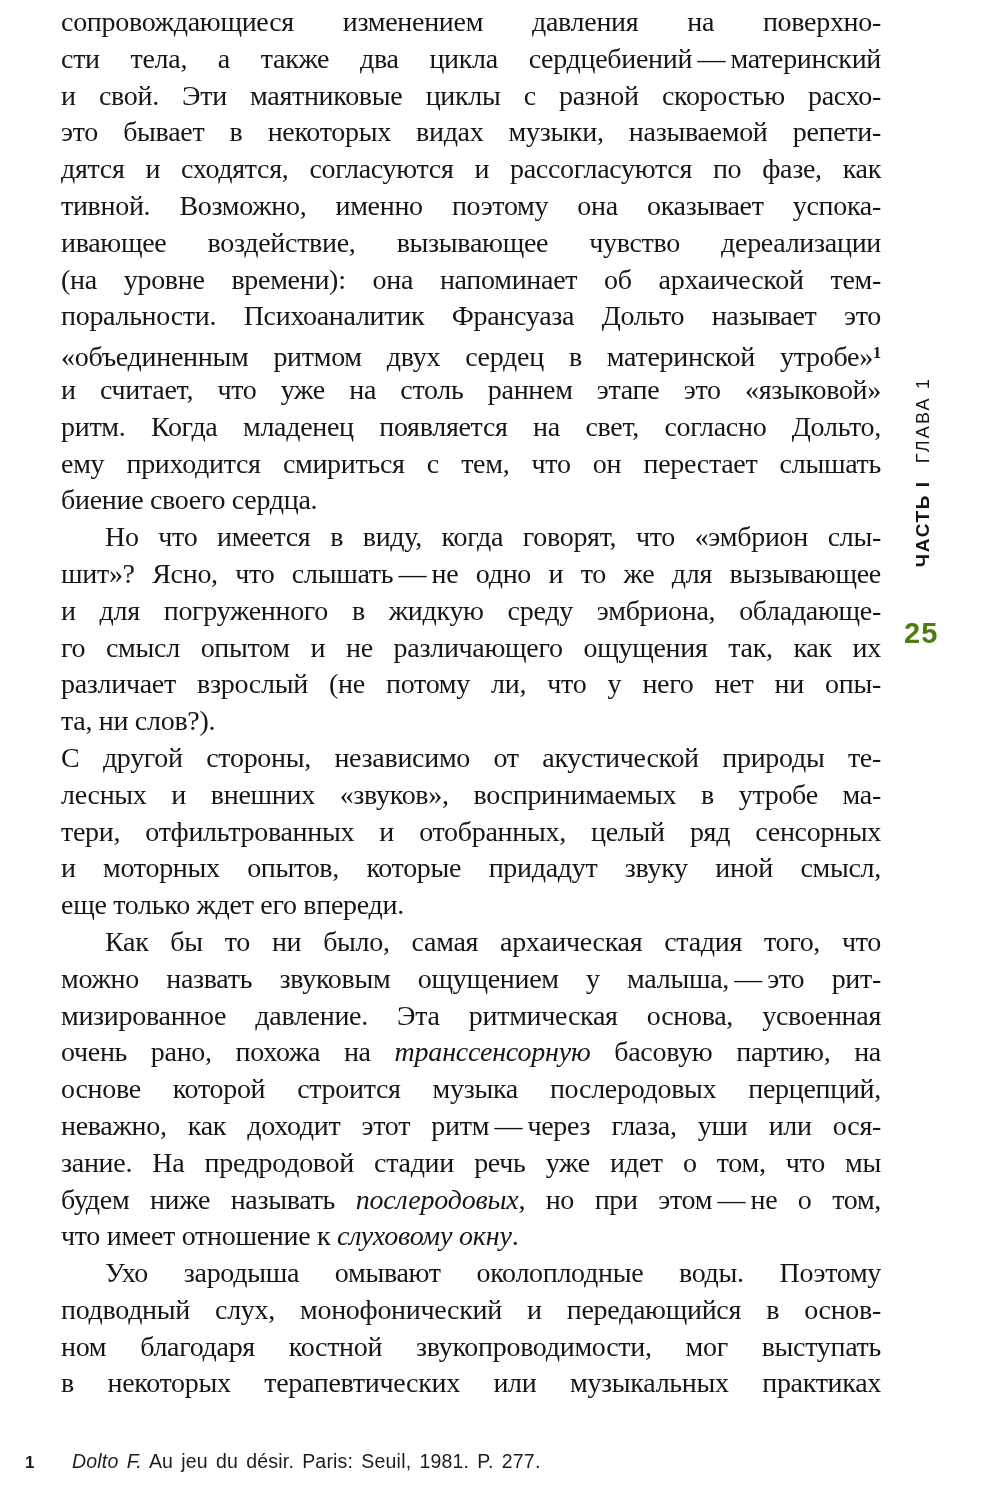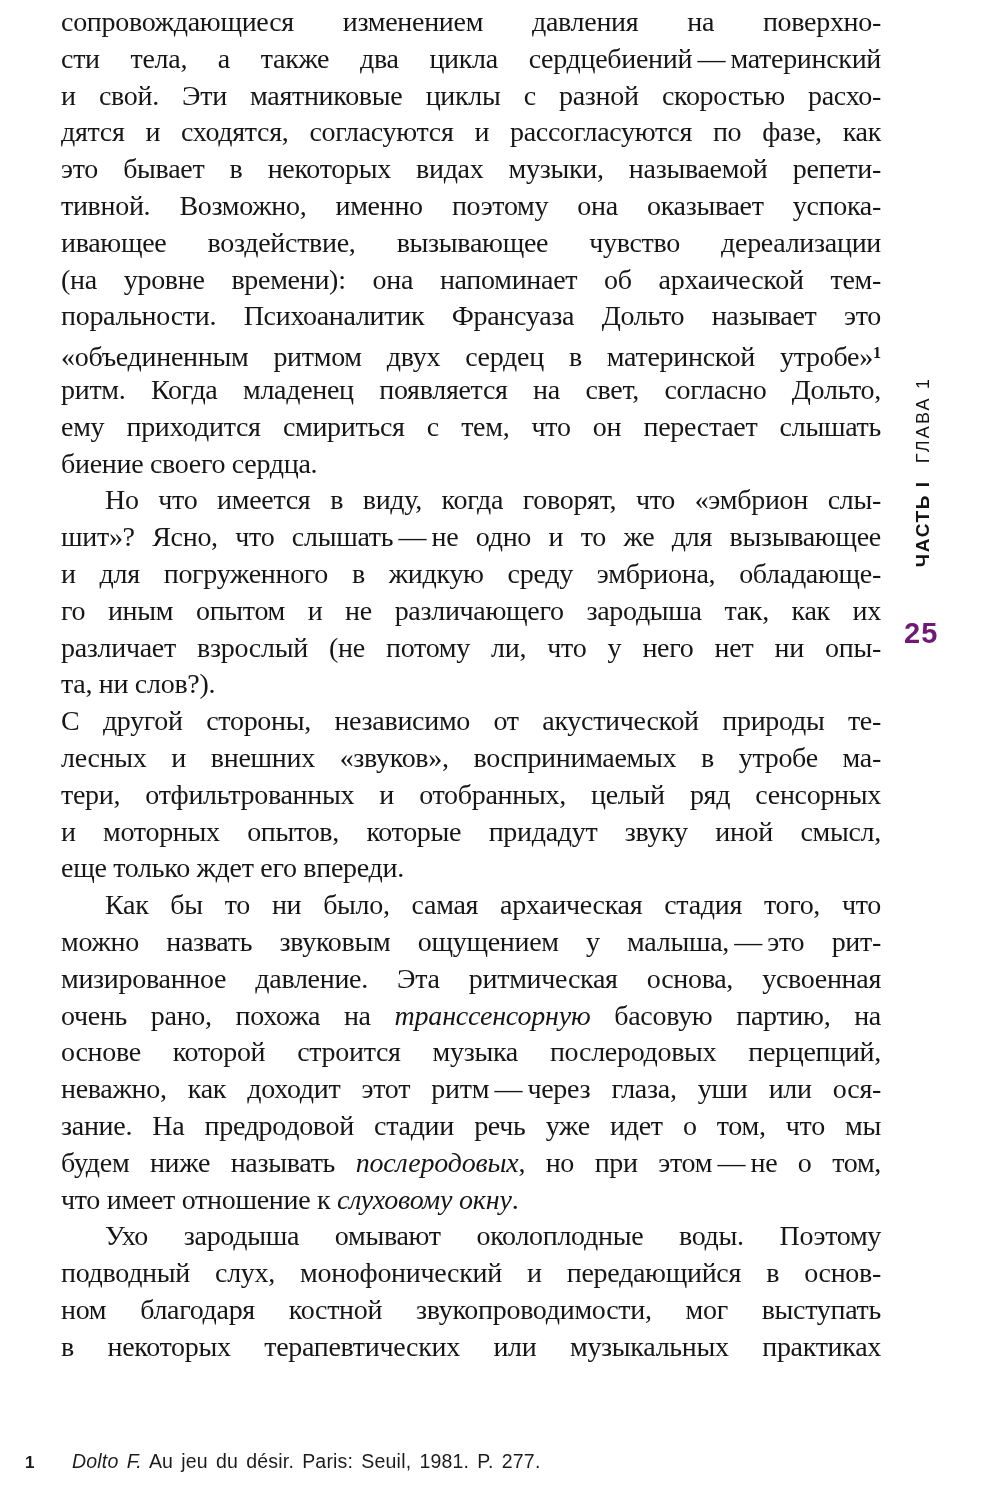--- a/index.html
+++ b/index.html
@@ -76,21 +76,21 @@
   }
   
   .page-number {
     position: absolute;
     left: 904px;
     top: 617px;
     font-family: "Liberation Sans", "DejaVu Sans", sans-serif;
     font-size: 29px;
     font-weight: 700;
     letter-spacing: 1px;
-    color: #701a75;
+    color: #4d7c0f;
   }
   
   .footnote {
     position: absolute;
     left: 25px;
     top: 1450px;
     width: 780px;
     display: flex;
     align-items: baseline;
     font-family: "Liberation Sans", "DejaVu Sans", sans-serif;
@@ -112,36 +112,37 @@
 </head>
 <body>
 
 <div class="page">
 
   <div class="text-block">
       <div class="para">
         <div class="line">сопровождающиеся изменением давления на поверхно-</div>
         <div class="line">сти тела, а также два цикла сердцебиений — материнский</div>
         <div class="line">и свой. Эти маятниковые циклы с разной скоростью расхо-</div>
+        <div class="line">это бывает в некоторых видах музыки, называемой репети-</div>
         <div class="line">дятся и сходятся, согласуются и рассогласуются по фазе, как</div>
-        <div class="line">это бывает в некоторых видах музыки, называемой репети-</div>
         <div class="line">тивной. Возможно, именно поэтому она оказывает успока-</div>
         <div class="line">ивающее воздействие, вызывающее чувство дереализации</div>
         <div class="line">(на уровне времени): она напоминает об архаической тем-</div>
         <div class="line">поральности. Психоаналитик Франсуаза Дольто называет это</div>
         <div class="line">«объединенным ритмом двух сердец в материнской утробе»<sup>1</sup></div>
+        <div class="line">и считает, что уже на столь раннем этапе это «языковой»</div>
         <div class="line">ритм. Когда младенец появляется на свет, согласно Дольто,</div>
         <div class="line">ему приходится смириться с тем, что он перестает слышать</div>
         <div class="line last">биение своего сердца.</div>
       </div>
       <div class="para">
         <div class="line indent">Но что имеется в виду, когда говорят, что «эмбрион слы-</div>
         <div class="line">шит»? Ясно, что слышать — не одно и то же для вызывающее</div>
         <div class="line">и для погруженного в жидкую среду эмбриона, обладающе-</div>
-        <div class="line">го иным опытом и не различающего зародыша так, как их</div>
+        <div class="line">го смысл опытом и не различающего ощущения так, как их</div>
         <div class="line">различает взрослый (не потому ли, что у него нет ни опы-</div>
         <div class="line last">та, ни слов?).</div>
       </div>
       <div class="para">
         <div class="line">С другой стороны, независимо от акустической природы те-</div>
         <div class="line">лесных и внешних «звуков», воспринимаемых в утробе ма-</div>
         <div class="line">тери, отфильтрованных и отобранных, целый ряд сенсорных</div>
         <div class="line">и моторных опытов, которые придадут звуку иной смысл,</div>
         <div class="line last">еще только ждет его впереди.</div>
       </div>

